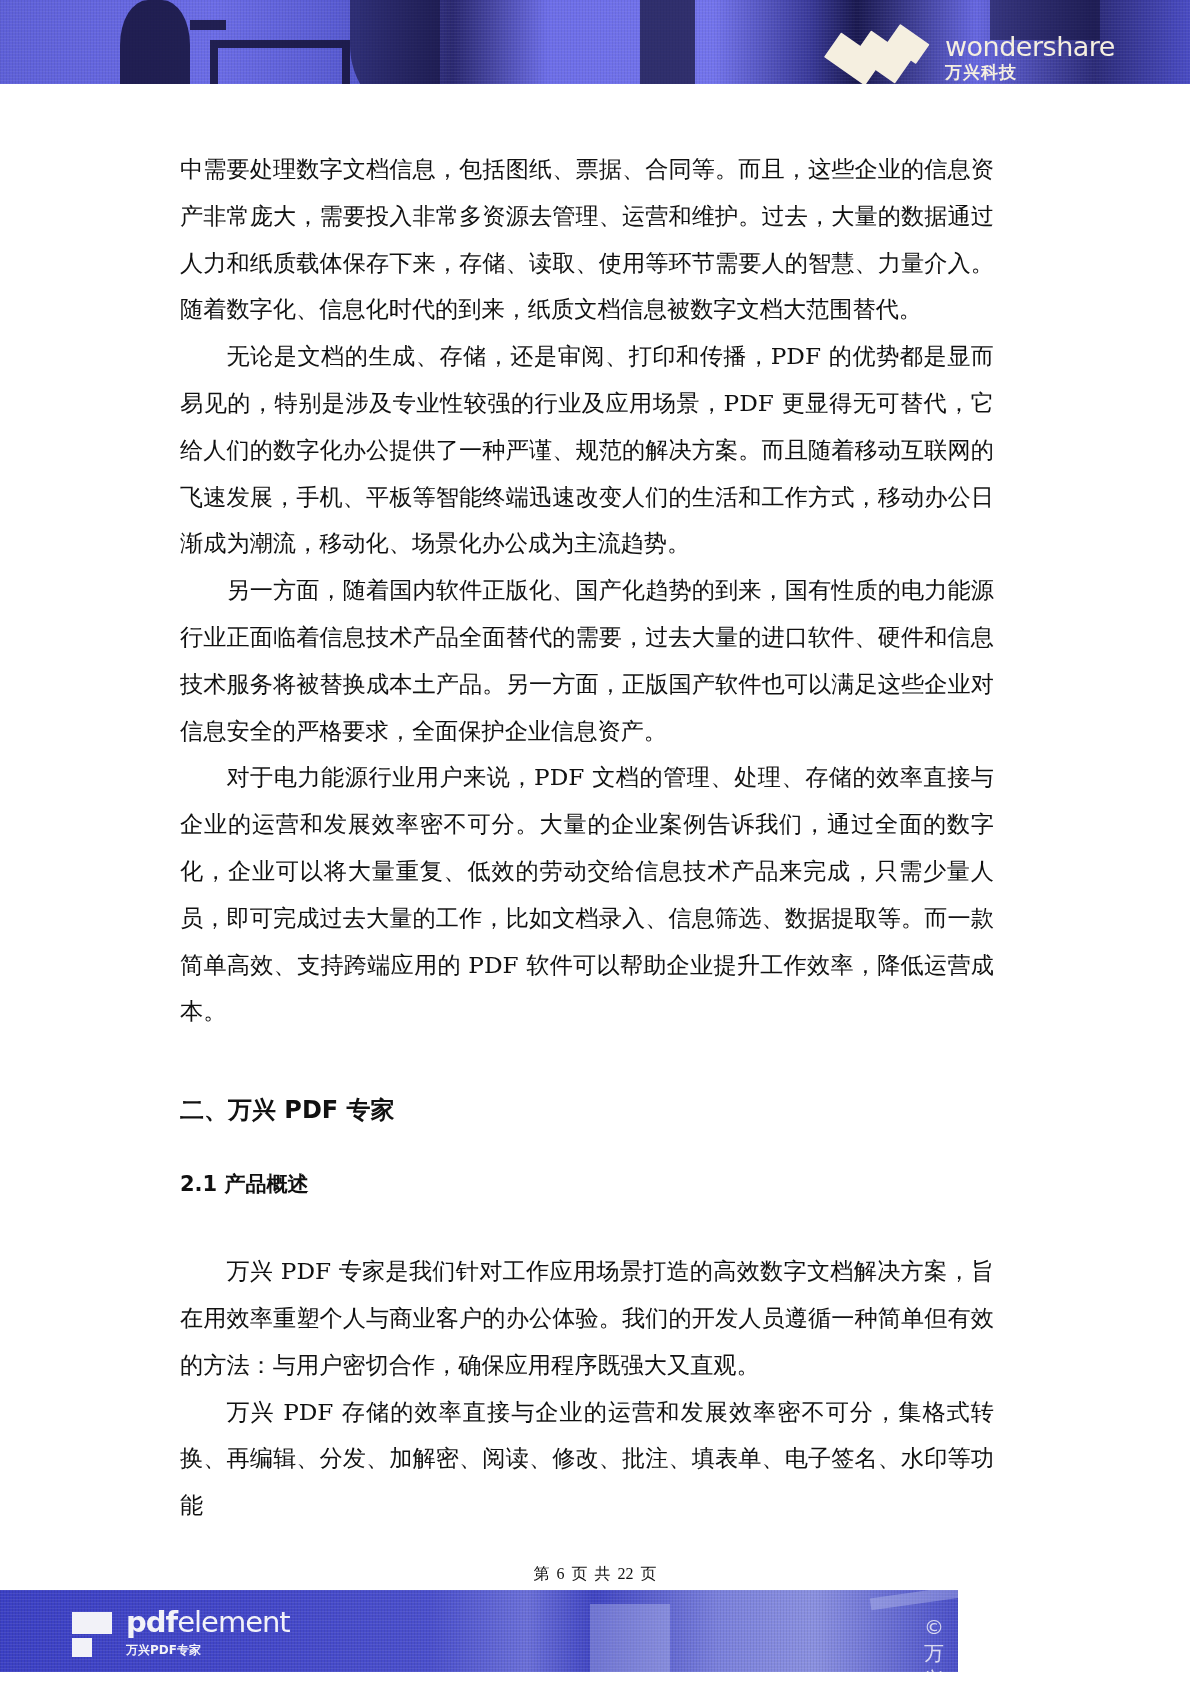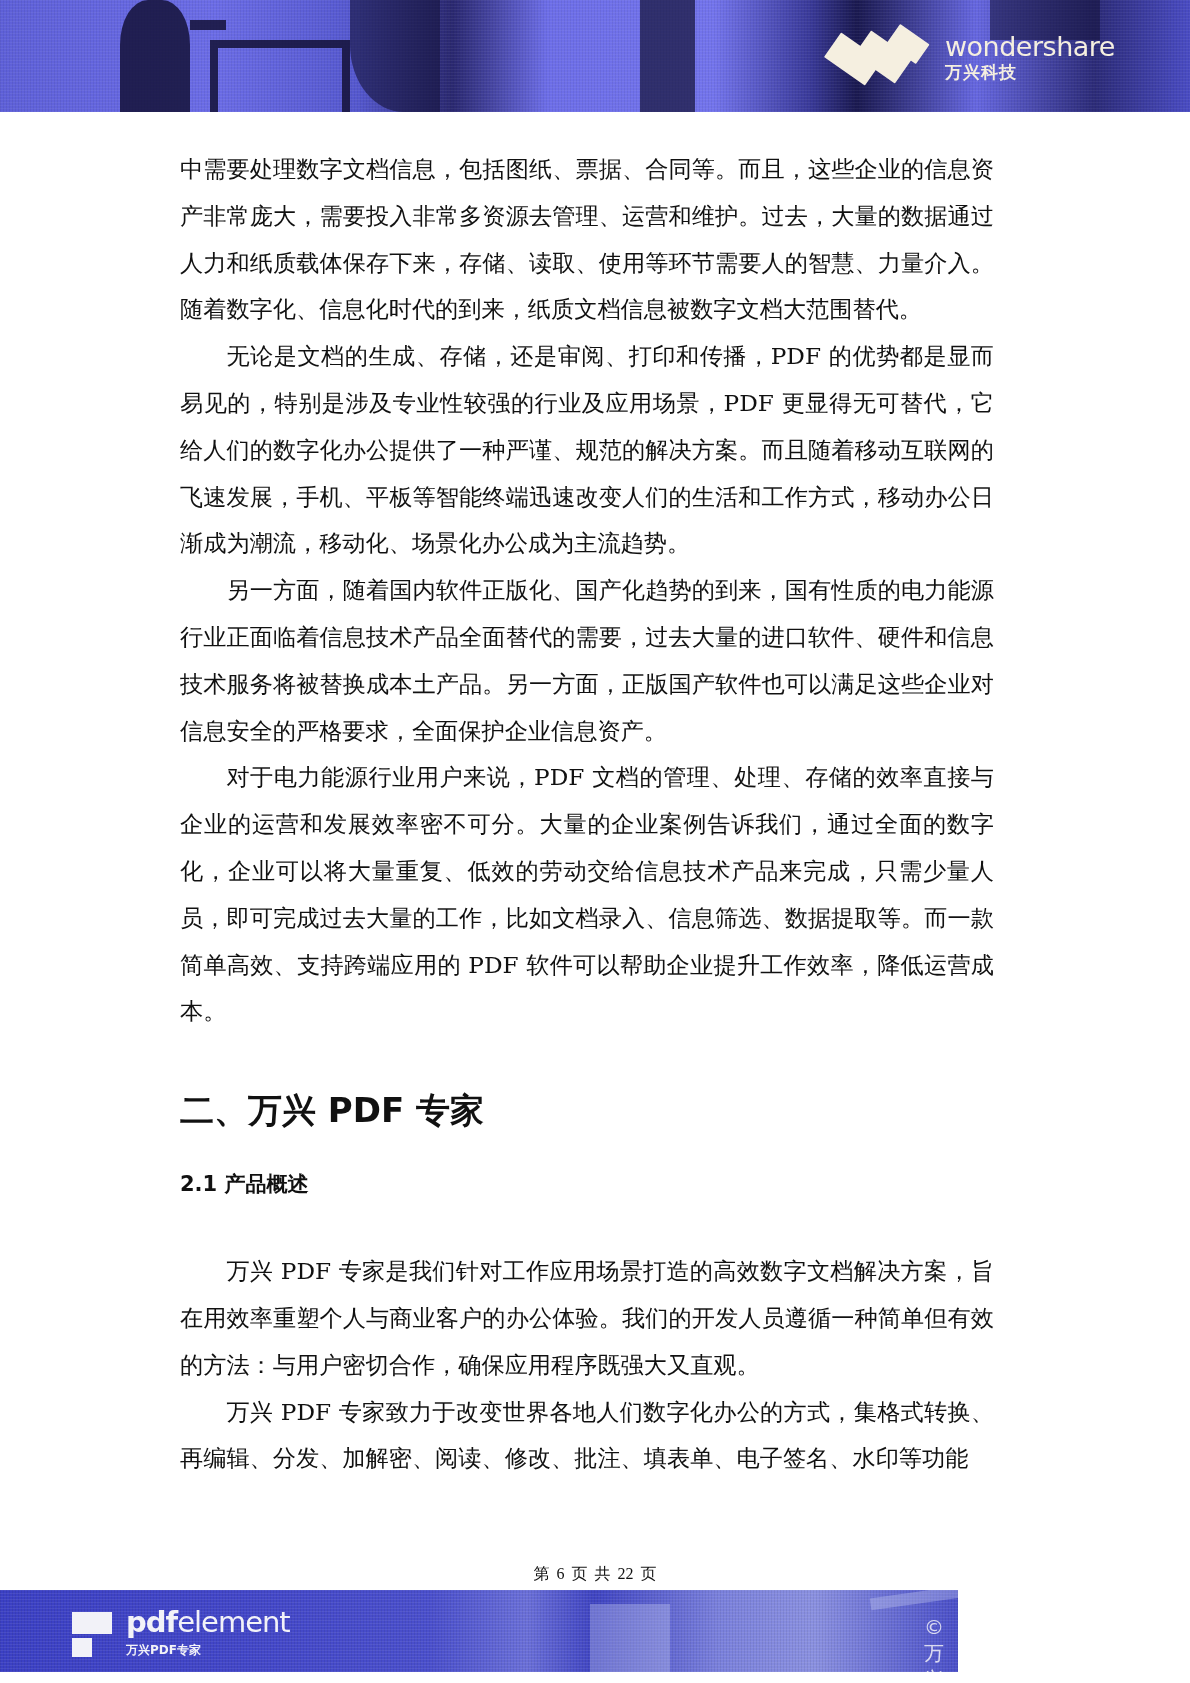--- a/index.html
+++ b/index.html
@@ -1,41 +1,41 @@
 <!DOCTYPE html>
 <html><head>
 <meta charset="utf-8">
 <style>
   * { margin: 0; padding: 0; box-sizing: border-box; }
   html, body { width: 1190px; height: 1683px; background: #ffffff; overflow: hidden; }
   body { position: relative; font-family: "DejaVu Serif", "Liberation Serif", serif; color: #111111; }
 
   
   .header-banner {
-    position: absolute; left: 0; top: 0; width: 1190px; height: 112px;
+    position: absolute; left: 0; top: 0; width: 1190px; height: 84px;
     background:
       repeating-linear-gradient(0deg, rgba(255,255,255,0.05) 0 1px, transparent 1px 3px),
       repeating-linear-gradient(90deg, rgba(0,0,0,0.06) 0 1px, transparent 1px 3px),
       linear-gradient(90deg, #5e60d8 0%, #6b6ce6 18%, #5558cf 30%, #2a2870 38%, #6d6ee8 46%, #7374ec 60%, #3a3a9a 68%, #1a1950 72%, #6667e0 82%, #2c2b78 92%, #4a4cc4 100%);
     overflow: hidden;
     padding-left: 20px;
   }
   .hb-shape { position: absolute; background: #141238; opacity: 0.85; }
   .hb-frame { position: absolute; border: 8px solid #141238; border-bottom: none; opacity: 0.85; }
   .ws-logo { position: absolute; left: 830px; top: 30px; width: 96px; height: 54px; }
   .ws-logo .bar { position: absolute; background: #f5efe0; width: 30px; height: 50px; transform: rotate(-55deg); border-radius: 1px; }
   .ws-text { position: absolute; left: 945px; top: 32px; color: #f5efe0; font-family: "DejaVu Sans", "Liberation Sans", sans-serif; }
   .ws-text .en { font-size: 27px; letter-spacing: -0.5px; line-height: 30px; font-weight: normal; }
   .ws-text .cn { font-size: 17px; line-height: 20px; font-weight: bold; letter-spacing: 1px; }
 
   
   .content { position: absolute; left: 180px; top: 146px; width: 814px; }
   .para { font-size: 23.2px; line-height: 46.8px; text-align: justify; text-align-last: left; }
   .para.indent { text-indent: 46.4px; }
-  .h1 { font-family: "DejaVu Sans", "Liberation Sans", sans-serif; font-weight: bold; font-size: 34px; line-height: 34px; margin-top: 58px; }
+  .h1 { font-family: "DejaVu Sans", "Liberation Sans", sans-serif; font-weight: bold; font-size: 24px; line-height: 34px; margin-top: 58px; }
   .h2 { font-family: "DejaVu Sans", "Liberation Sans", sans-serif; font-weight: bold; font-size: 21px; line-height: 28px; margin-top: 43px; margin-bottom: 50px; }
 
   
   .page-number { position: absolute; left: 0; width: 1190px; top: 1564px; text-align: center; font-size: 16px; line-height: 20px; color: #111; font-family: Liberation Serif, serif; word-spacing: 3px; }
 
   
   .footer-banner {
     position: absolute; left: 0; top: 1590px; width: 958px; height: 82px;
     background:
       repeating-linear-gradient(0deg, rgba(255,255,255,0.07) 0 1px, transparent 1px 3px),
@@ -79,21 +79,21 @@
 <div class="content">
   <p class="para">中需要处理数字文档信息，包括图纸、票据、合同等。而且，这些企业的信息资产非常庞大，需要投入非常多资源去管理、运营和维护。过去，大量的数据通过人力和纸质载体保存下来，存储、读取、使用等环节需要人的智慧、力量介入。随着数字化、信息化时代的到来，纸质文档信息被数字文档大范围替代。</p>
   <p class="para indent">无论是文档的生成、存储，还是审阅、打印和传播，PDF 的优势都是显而易见的，特别是涉及专业性较强的行业及应用场景，PDF 更显得无可替代，它给人们的数字化办公提供了一种严谨、规范的解决方案。而且随着移动互联网的飞速发展，手机、平板等智能终端迅速改变人们的生活和工作方式，移动办公日渐成为潮流，移动化、场景化办公成为主流趋势。</p>
   <p class="para indent">另一方面，随着国内软件正版化、国产化趋势的到来，国有性质的电力能源行业正面临着信息技术产品全面替代的需要，过去大量的进口软件、硬件和信息技术服务将被替换成本土产品。另一方面，正版国产软件也可以满足这些企业对信息安全的严格要求，全面保护企业信息资产。</p>
   <p class="para indent">对于电力能源行业用户来说，PDF 文档的管理、处理、存储的效率直接与企业的运营和发展效率密不可分。大量的企业案例告诉我们，通过全面的数字化，企业可以将大量重复、低效的劳动交给信息技术产品来完成，只需少量人员，即可完成过去大量的工作，比如文档录入、信息筛选、数据提取等。而一款简单高效、支持跨端应用的 PDF 软件可以帮助企业提升工作效率，降低运营成本。</p>
 
   <h1 class="h1">二、万兴 PDF 专家</h1>
   <h2 class="h2">2.1 产品概述</h2>
 
   <p class="para indent">万兴 PDF 专家是我们针对工作应用场景打造的高效数字文档解决方案，旨在用效率重塑个人与商业客户的办公体验。我们的开发人员遵循一种简单但有效的方法：与用户密切合作，确保应用程序既强大又直观。</p>
-  <p class="para indent">万兴 PDF 专家致力于改变世界各地人们数字化办公的方式，集格式转换、再编辑、分发、加解密、阅读、修改、批注、填表单、电子签名、水印等功能</p>
+  <p class="para indent">万兴 PDF 存储的效率直接与企业的运营和发展效率密不可分，集格式转换、再编辑、分发、加解密、阅读、修改、批注、填表单、电子签名、水印等功能</p>
 </div>
 
 <div class="page-number">第 6 页 共 22 页</div>
 
 <div class="footer-banner">
   <div class="fb-shape" style="left:590px;top:14px;width:80px;height:68px;"></div>
   <div class="fb-shape" style="left:1010px;top:0;width:60px;height:82px;"></div>
   <div class="fb-shape" style="left:870px;top:0;width:120px;height:12px;transform:rotate(-8deg);"></div>
 
   <div class="pe-icon">

